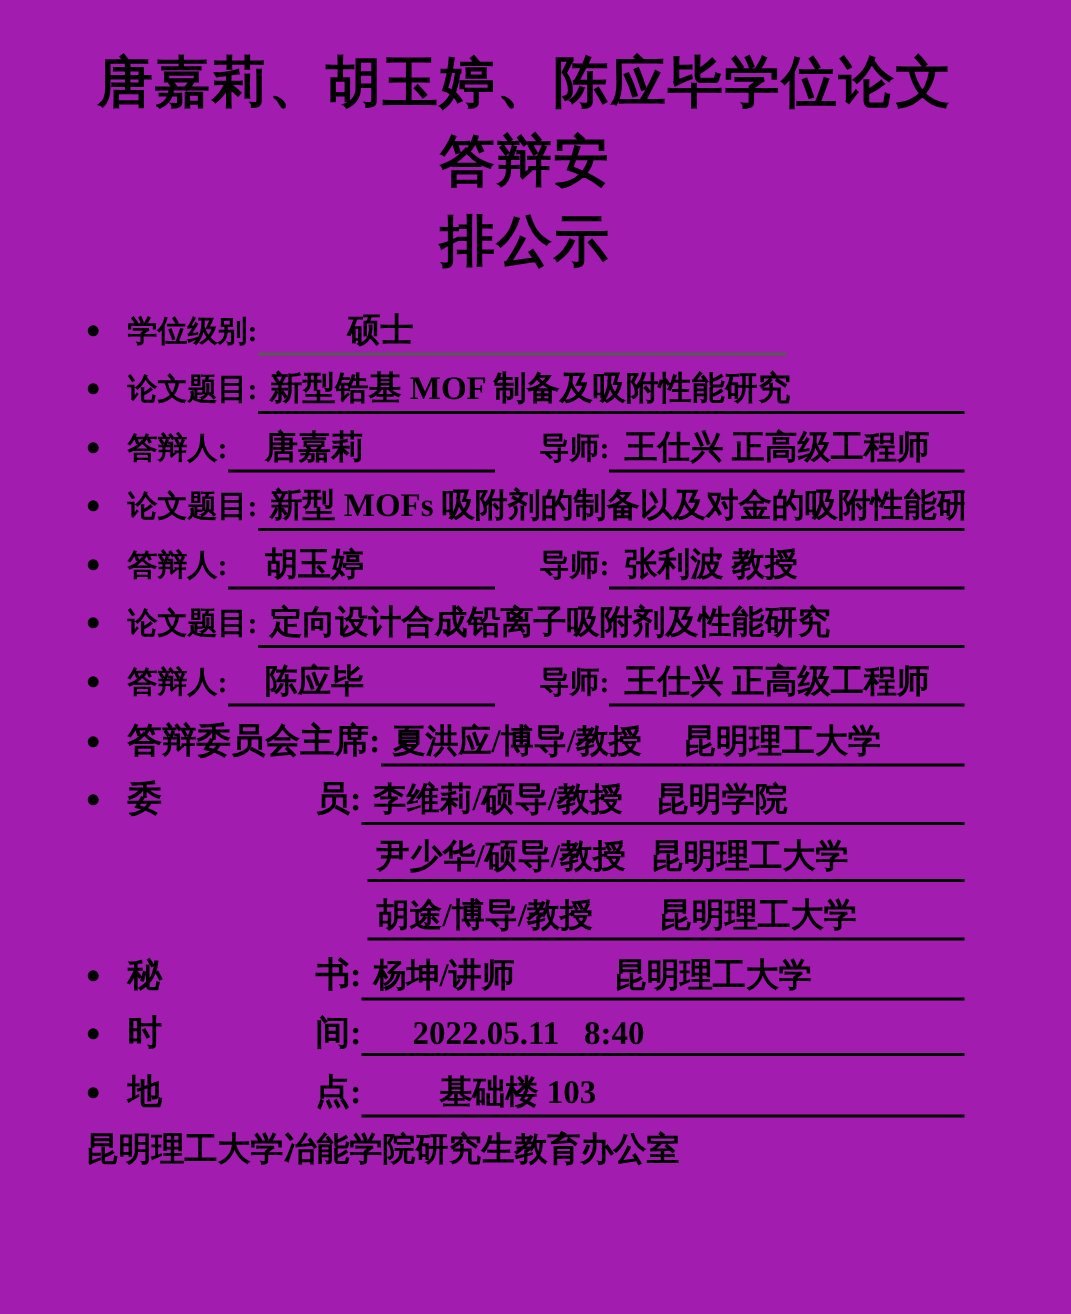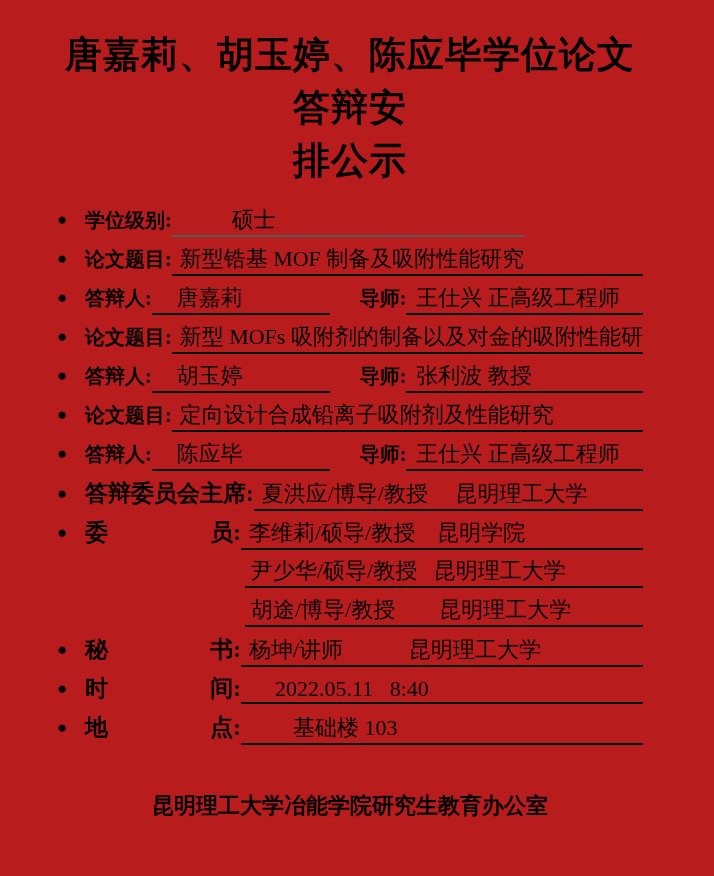--- a/index.html
+++ b/index.html
@@ -1,21 +1,21 @@
 <!DOCTYPE html>
 <html style="--ink: #000000; --underline-gray: #595959;"><head>
 <meta charset="utf-8">
 <style>
   :root { --ink:#000000; --underline-gray:#595959; }
   * { margin:0; padding:0; box-sizing:border-box; }
   html,body { background:#ffffff; }
   .page {
     position:relative;
     width:714px; height:876px;
-    background:#b91c1c;
+    background:#a21caf;
     color:var(--ink);
     font-family:"Liberation Serif","DejaVu Serif",serif;
     overflow:hidden;
     padding:28px 71px 0 57px;
   }
   .title {
     font-family:"DejaVu Sans","Liberation Sans",sans-serif;
     font-weight:900;
     font-size:37px;
     line-height:53px;
@@ -31,34 +31,34 @@
   }
   .lbl { font-size:20px; font-weight:700; white-space:pre; }
   .lbl-big { font-size:23px; font-weight:700; white-space:pre; }
   .lbl-spread {
     width:156px; flex:0 0 156px;
     display:inline-flex; justify-content:space-between;
     font-size:23px; font-weight:700;
   }
   .fld {
     border-bottom:2px solid var(--ink);
-    font-size:22px; font-weight:400;
+    font-size:22px; font-weight:700;
     white-space:pre; overflow:hidden;
   }
   .f-degree { width:352px; flex:0 0 352px; padding-left:60px; border-bottom-color:var(--underline-gray); }
   .f-full  { flex:1 1 auto; padding-left:8px; }
   .f-name  { width:178px; flex:0 0 178px; padding-left:25px; }
   .sp      { width:30px; flex:0 0 30px; }
   .f-sup   { flex:1 1 auto; padding-left:10px; }
   .row.cont { padding-left:188px; }
   .row.cont .fld { flex:1 1 auto; padding-left:6px; }
   .row.cont.wide { margin-right:-24px; }
   .f-time  { flex:1 1 auto; padding-left:34px; }
   .f-place { flex:1 1 auto; padding-left:52px; }
-  .footer { margin-top:40px; text-align:center; font-weight:700; }
+  .footer { text-align:left; font-weight:700; }
   .footer .office { font-size:22px; line-height:30px; }
 </style>
 </head>
 <body>
 
 <div class="page">
 
   <div class="title">
     <div>唐嘉莉、胡玉婷、陈应毕学位论文答辩安</div>
     <div>排公示</div>

